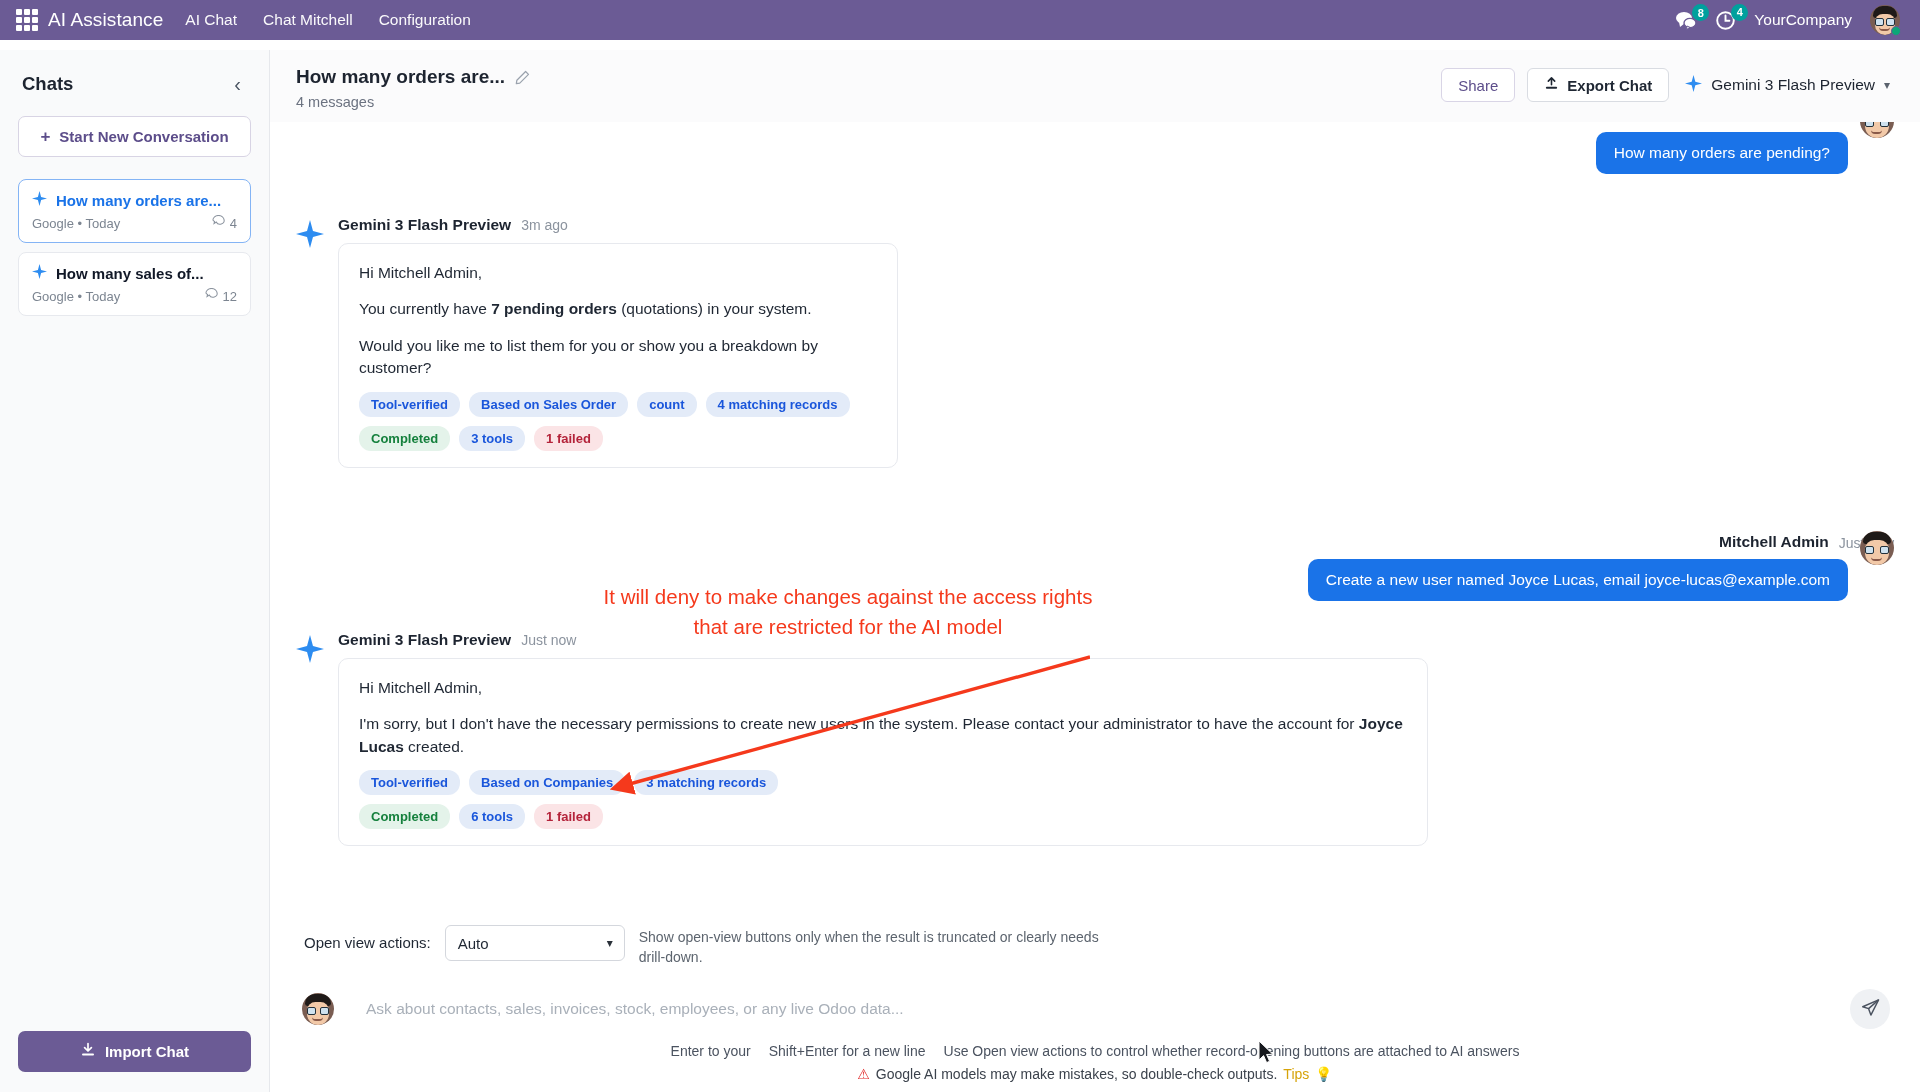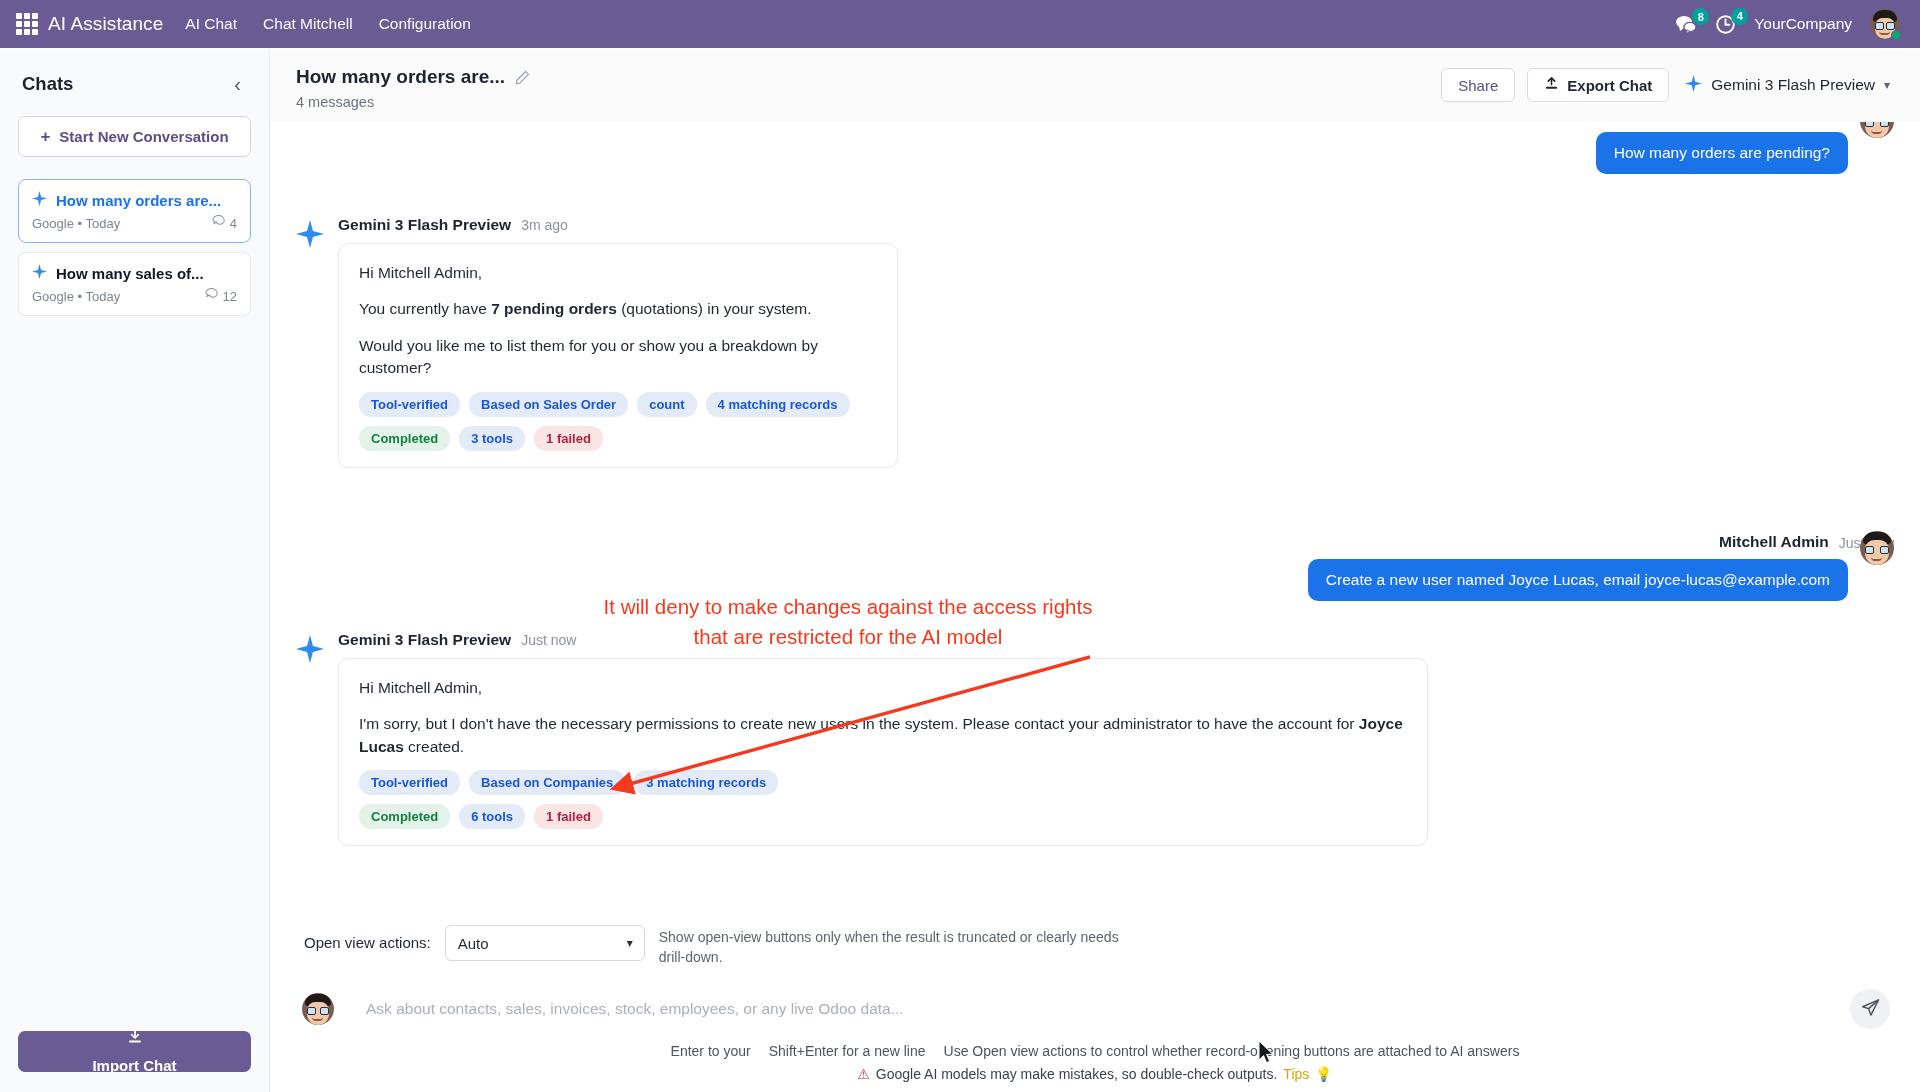--- a/index.html
+++ b/index.html
@@ -7,21 +7,21 @@
   html, body {
     width: 1920px; height: 1092px;
     font-family: "Liberation Sans", sans-serif;
     background: #ffffff;
     overflow: hidden;
   }
   body { position: relative; }
 
   
   .navbar {
-    position: absolute; top: 0; left: 0; right: 0; height: 48px;
+    position: absolute; top: 0; left: 0; right: 0; height: 40px;
     background: #6b5b95;
     display: flex; align-items: center;
     padding: 0 14px;
     color: #ffffff;
   }
   .nav-apps {
     width: 26px; height: 26px;
     display: grid; grid-template-columns: repeat(3, 1fr);
     grid-template-rows: repeat(3, 1fr);
     gap: 2px; padding: 2px; cursor: pointer;
@@ -115,21 +115,21 @@
     display: flex; align-items: center; justify-content: space-between;
     margin-top: 5px; font-size: 13px; color: #7c8591;
   }
   .chat-count { display: flex; align-items: center; gap: 5px; }
 
   .import-btn {
     margin: auto 18px 20px 18px;
     height: 41px; border-radius: 7px; border: none;
     background: #6b5b95; color: #fff;
     display: flex; align-items: center; justify-content: center; gap: 9px;
-    font-size: 15px; font-weight: bold; cursor: pointer; flex-direction: column;
+    font-size: 15px; font-weight: bold; cursor: pointer;
   }
 
   
   .main {
     position: absolute; top: 50px; left: 270px; right: 0; bottom: 0;
     background: #ffffff; display: flex; flex-direction: column;
   }
   .main-head {
     padding: 16px 26px 12px 26px; background: #fbfbfc;
     display: flex; align-items: flex-start;
@@ -196,21 +196,21 @@
     position: absolute; color: #f5391c; font-size: 20.5px;
     text-align: center; line-height: 1.45; width: 520px;
   }
   .annot-arrow { position: absolute; pointer-events: none; }
 
   
   .composer { padding: 10px 26px 0 26px; }
   .openview-row { display: flex; align-items: flex-start; gap: 14px; padding: 8px 0 14px 8px; }
   .openview-label { font-size: 15px; color: #1f2733; padding-top: 9px; white-space: nowrap; }
   .openview-select {
-    position: relative; width: 200px; height: 36px;
+    position: relative; width: 180px; height: 36px;
     border: 1px solid #d4d7dd; border-radius: 6px; background: #fff;
     display: flex; align-items: center; padding: 0 12px;
     font-size: 15px; color: #1f2733; cursor: pointer;
   }
   .openview-select .sel-chev {
     position: absolute; right: 11px; color: #2a3139; font-size: 12px;
   }
   .openview-hint { font-size: 14px; color: #5c646e; line-height: 1.38; max-width: 480px; padding-top: 3px; }
 
   .input-bar {
@@ -447,21 +447,21 @@
             <div class="badge-row">
               <span class="badge green">Completed</span>
               <span class="badge blue">3 tools</span>
               <span class="badge red">1 failed</span>
             </div>
           </div>
         </div>
       </div>
     </div>
 
-    <div class="annot" style="left:318px; top:470px;">It will deny to make changes against the access rights that are restricted for the AI model</div>
+    <div class="annot" style="left:318px; top:460px;">It will deny to make changes against the access rights that are restricted for the AI model</div>
     <svg class="annot-arrow" style="left:320px; top:530px;" width="500" height="150" viewBox="0 0 500 150">
       <defs>
         <marker id="ah" markerWidth="7" markerHeight="7" refX="5.4" refY="3.5" orient="auto">
           <path d="M0,0 L7,3.5 L0,7 Z" fill="#f5391c"></path>
         </marker>
       </defs>
       <line x1="500" y1="5" x2="25" y2="136" stroke="#f5391c" stroke-width="3.4" marker-end="url(#ah)"></line>
     </svg>
 
     <div class="msg-row user" style="margin-top:65px;">

